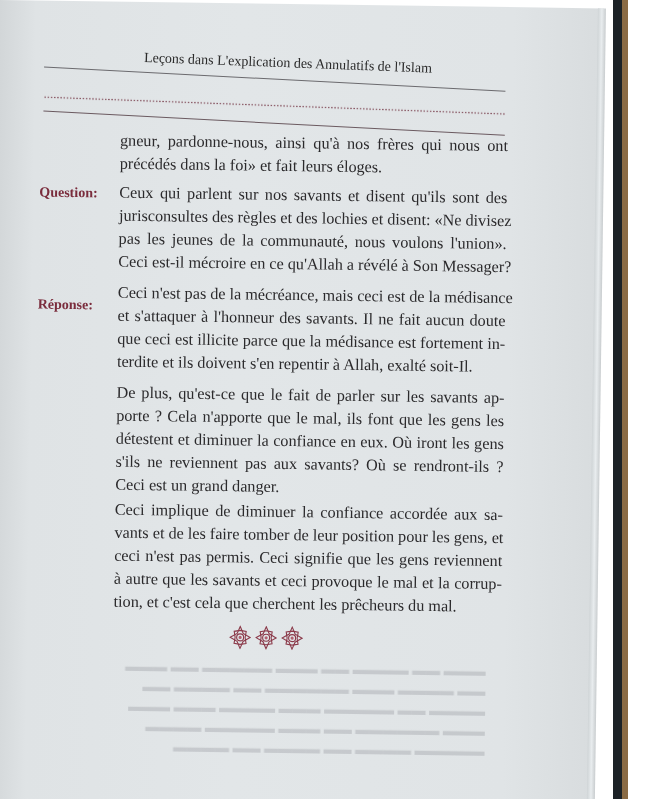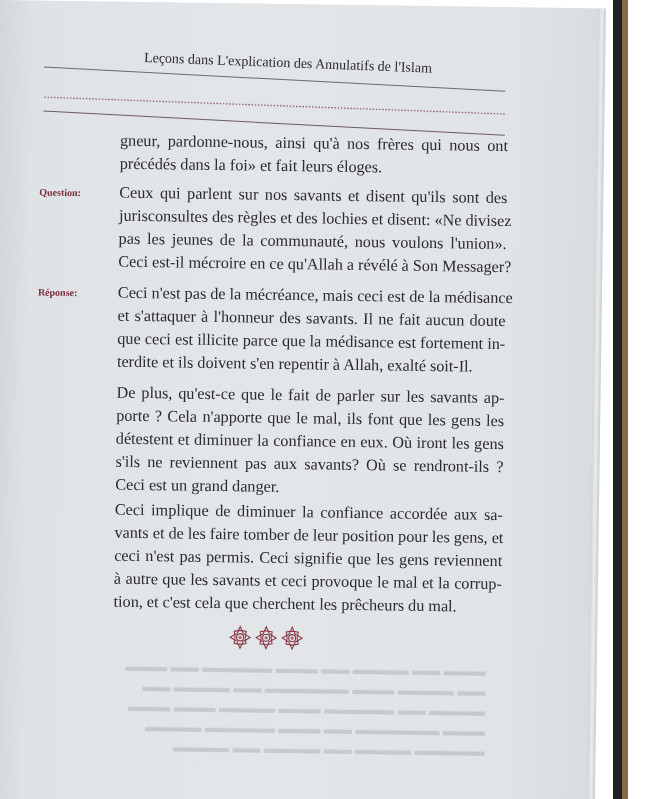--- a/index.html
+++ b/index.html
@@ -53,21 +53,21 @@
       font-size: 16.2px;
       line-height: 23px;
     }
     .block {
       position: absolute; left: 122px; width: 388px;
       text-align: justify;
     }
     .label {
       position: absolute; left: 42px;
       font-weight: bold; color: #7a2c3c;
-      font-size: 10px;
+      font-size: 14px;
     }
     .line { display: block; white-space: nowrap; text-align-last: justify; }
     .line.last { text-align-last: left; }
     .ornament {
       position: absolute; left: 238px; top: 622px;
       display: flex; gap: 4px;
     }
     .ornament svg { width: 22px; height: 24px; }
     .ghost {
       position: absolute; left: 75px; top: 655px; width: 420px;
@@ -96,21 +96,21 @@
     </div>
 
     <div class="label" style="top:180px;">Question:</div>
     <div class="block" style="top:180px;">
       <span class="line">Ceux qui parlent sur nos savants et disent qu'ils sont des</span>
       <span class="line">jurisconsultes des règles et des lochies et disent: «Ne divisez</span>
       <span class="line">pas les jeunes de la communauté, nous voulons l'union».</span>
       <span class="line">Ceci est-il mécroire en ce qu'Allah a révélé à Son Messager?</span>
     </div>
 
-    <div class="label" style="top:280px;">Réponse:</div>
+    <div class="label" style="top:292px;">Réponse:</div>
     <div class="block" style="top:280px;">
       <span class="line">Ceci n'est pas de la mécréance, mais ceci est de la médisance</span>
       <span class="line">et s'attaquer à l'honneur des savants. Il ne fait aucun doute</span>
       <span class="line">que ceci est illicite parce que la médisance est fortement in-</span>
       <span class="line last">terdite et ils doivent s'en repentir à Allah, exalté soit-Il.</span>
     </div>
 
     <div class="block" style="top:380px;">
       <span class="line">De plus, qu'est-ce que le fait de parler sur les savants ap-</span>
       <span class="line">porte ? Cela n'apporte que le mal, ils font que les gens les</span>

